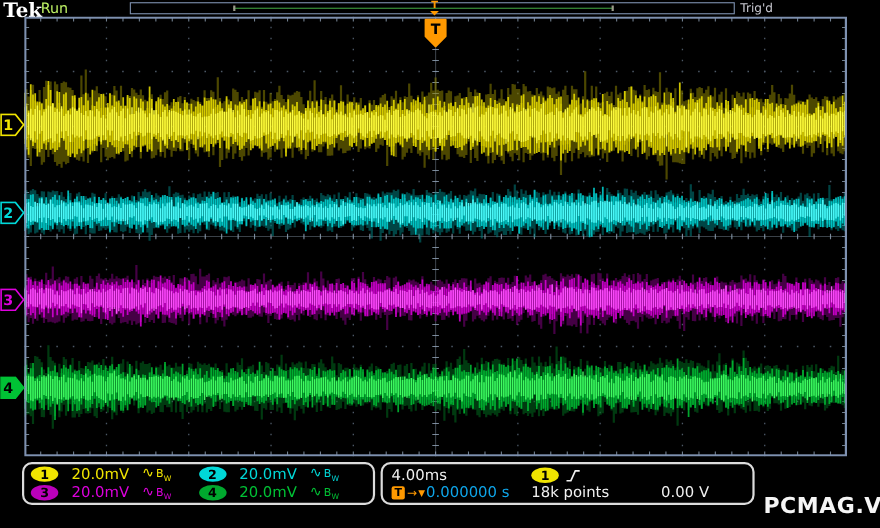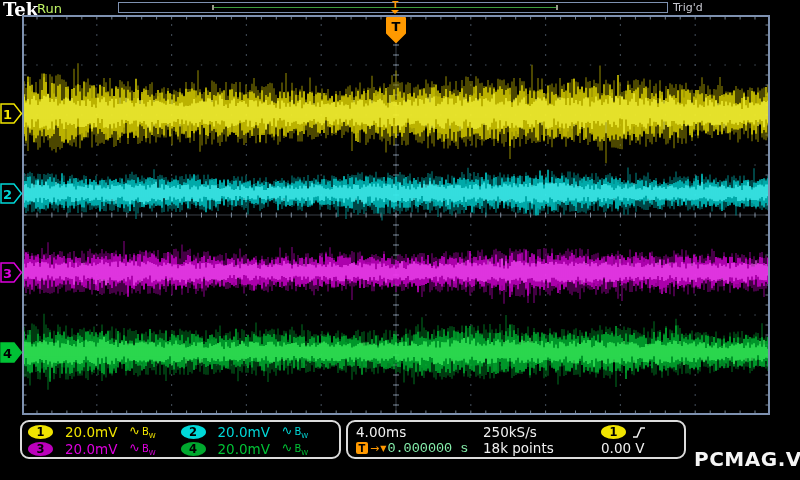--- a/index.html
+++ b/index.html
@@ -35,21 +35,21 @@
   .coup{font-size:12px;display:inline-flex;align-items:baseline;}
   .coup .sine{font-size:13px;margin-right:2px;}
   .coup .bw{font-size:10px;}
   .coup sub{font-size:7px;}
   .trig-box{left:346px;top:420px;width:340px;height:39px;display:flex;
             flex-direction:column;justify-content:space-around;padding:2px 8px;}
   .trow{display:flex;align-items:center;font-size:13.5px;color:#f0f0f0;}
   .t-col1{width:127px;display:inline-flex;align-items:center;}
   .t-col2{width:118px;}
   .t-col3{display:inline-flex;align-items:center;gap:6px;}
-  .orange{color:#86efac;font-family:Liberation Mono, monospace;}
+  .orange{color:#0ea5e9;}
   .tbox{display:inline-flex;justify-content:center;align-items:center;width:12px;height:12px;
         background:#ff9900;color:#000;border-radius:2px;font-size:10px;font-weight:bold;
         margin-right:2px;}
   .arrow-g{color:#ff9900;font-size:11px;}
   .tri-g{color:#ff9900;font-size:8px;margin:0 1px;}
   .slope-svg{display:inline-block;}
   
   .watermark{position:absolute;left:694px;top:447px;font-size:20px;font-weight:bold;
              color:#f5f5f5;letter-spacing:0.5px;}
 </style>
@@ -161,21 +161,20 @@
       <span class="coup" style="color: rgb(0, 194, 53);">
           <span class="sine">∿</span>
           <span class="bw"><span>B</span><sub>W</sub></span>
         </span>
     </div>
   </div>
 
   <div class="box trig-box">
     <div class="trow">
       <span class="t-col1">4.00ms</span>
-      <span class="t-col2">250kS/s</span>
       <span class="t-col3">
         <span class="badge" id="trig-src-badge" style="background: rgb(240, 228, 0);">1</span>
         <svg class="slope-svg" width="14" height="15">
           <polyline points="1,12 5,12 9,3 13,3" fill="none" stroke="#f0f0f0" stroke-width="1.5"></polyline>
         </svg>
       </span>
     </div>
     <div class="trow">
       <span class="t-col1">
         <span class="tbox">T</span>

